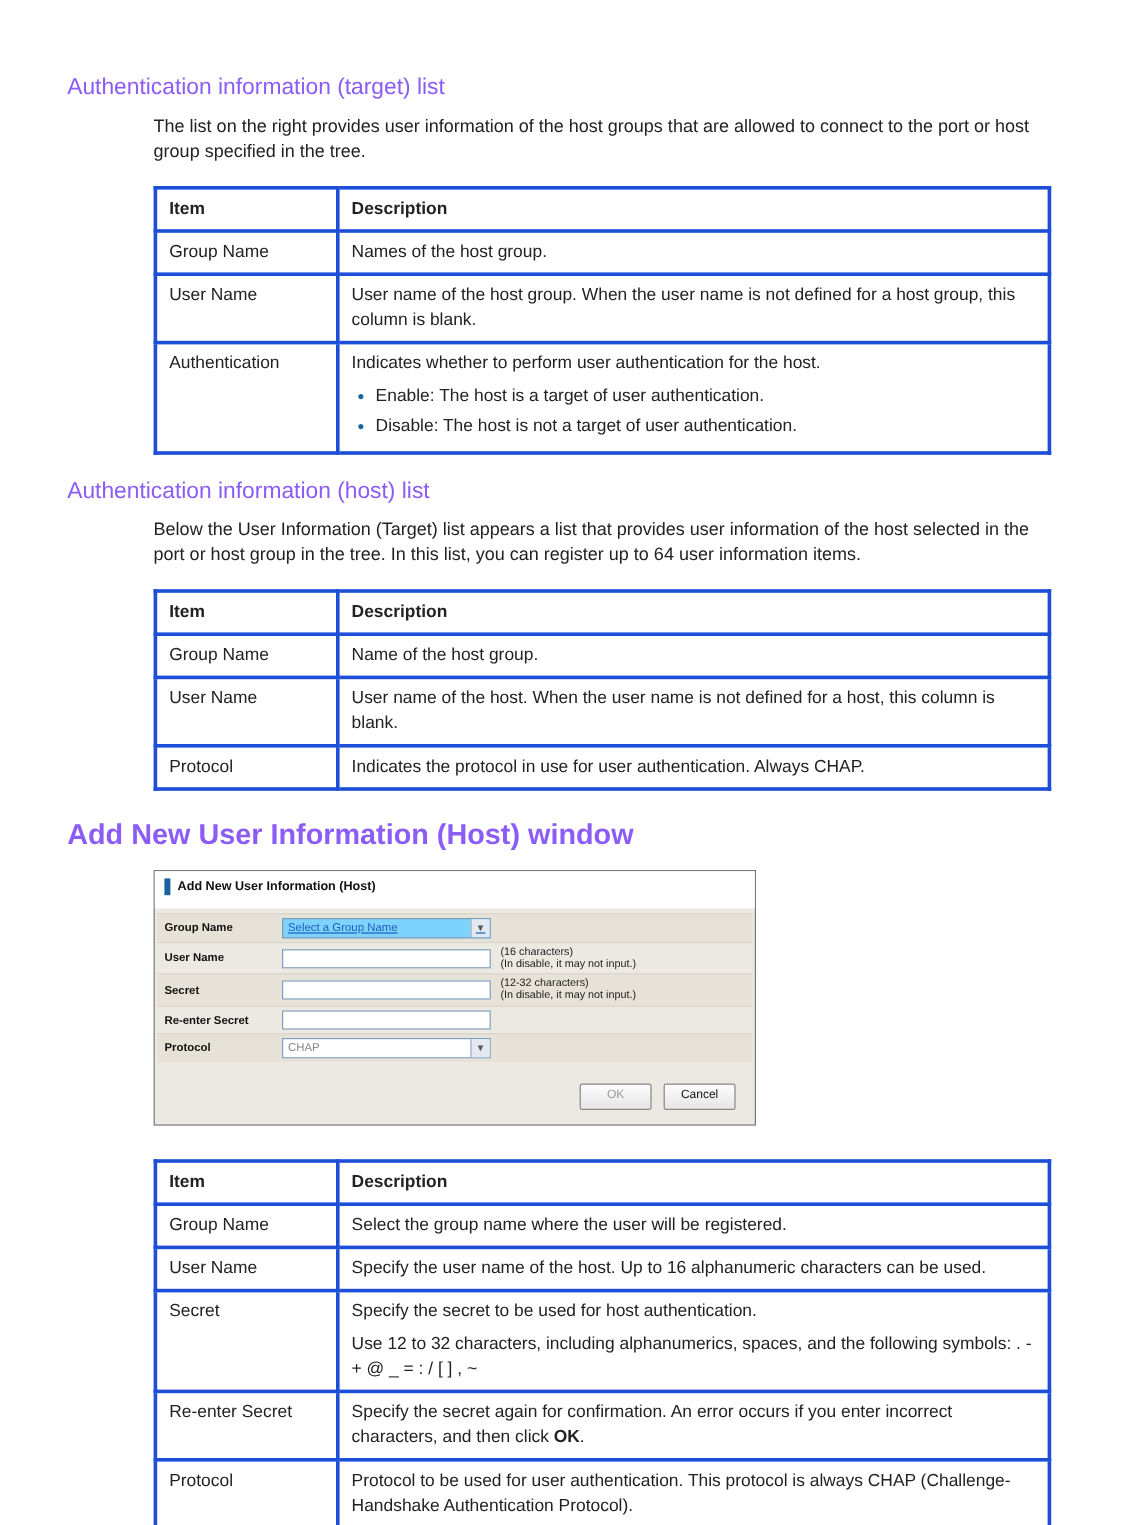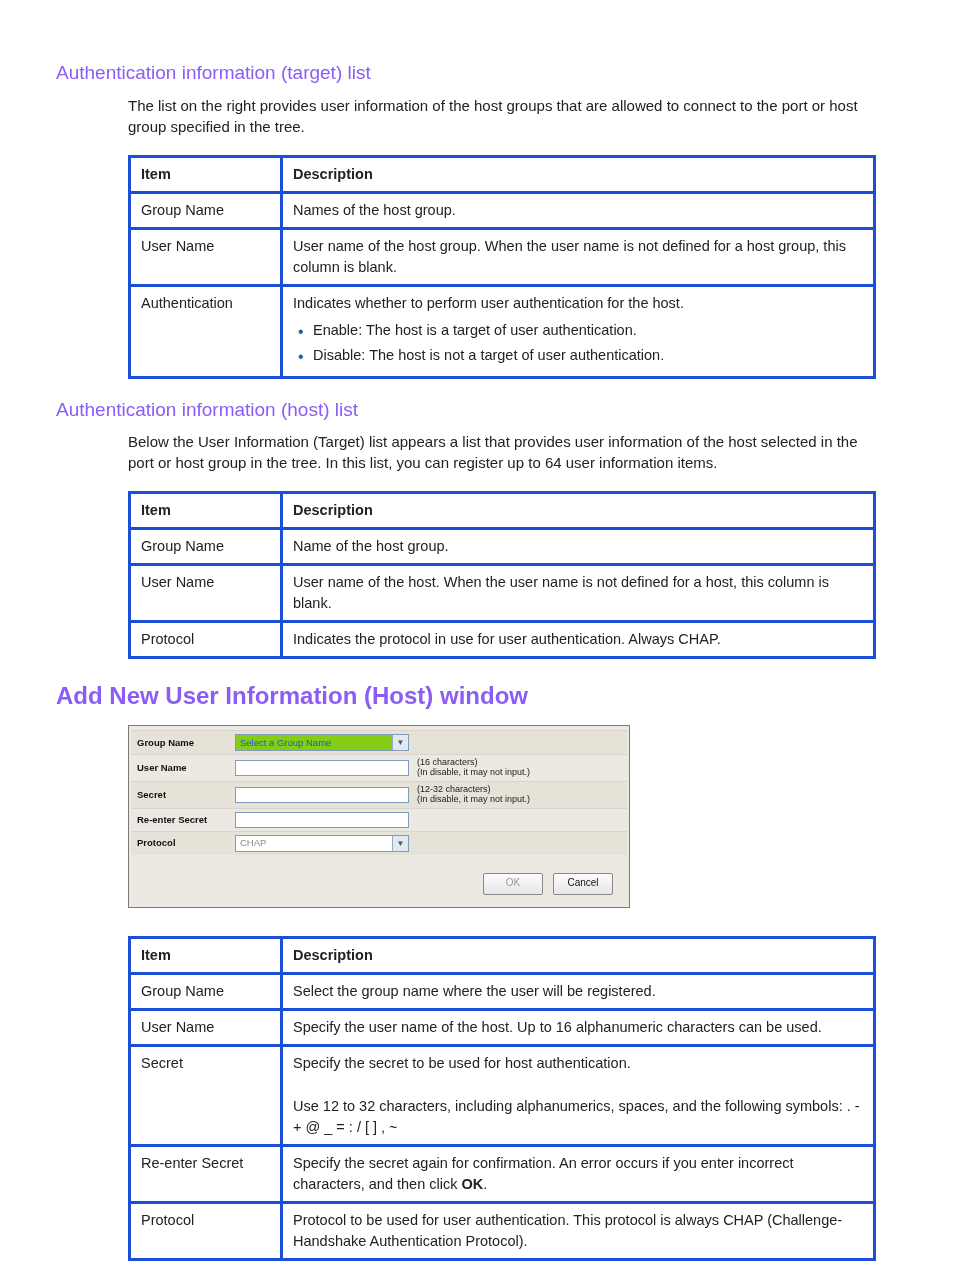--- a/index.html
+++ b/index.html
@@ -129,21 +129,21 @@
     font-size: 9.5px;
     border: 1px solid #7f9db9;
     display: flex;
     align-items: center;
     justify-content: space-between;
     padding-left: 4px;
     box-sizing: border-box;
     background: #fff;
   }
   .dselect.disabled { background:#ffffff; color:#888; }
-  .dselect.selected-text { color:#1a5fbf; background:#84cc16; }
+  .dselect.selected-text { color:#1a5fbf; background:#7dd3fc;text-decoration:underline; }
   .dselect .arrow {
     width: 15px;
     border-left: 1px solid #9aa8c7;
     background: #e3e9f2;
     color: #555;
     text-align: center;
     font-size: 8px;
     line-height: 15px;
     height: 100%;
   }
@@ -232,20 +232,24 @@
     <td>Protocol</td>
     <td>Indicates the protocol in use for user authentication. Always CHAP.</td>
   </tr>
 </tbody>
   </table>
 
 <h2 class="section">Add New User Information (Host) window</h2>
 
 <div class="dialog-wrap">
   <div class="dialog">
+    <div class="dialog-title">
+      <span class="accent"></span>
+      <span>Add New User Information (Host)</span>
+    </div>
     <div class="dialog-body">
       <div class="dialog-row">
         <div class="dlabel">Group Name</div>
         <div class="dfield">
           <div class="dselect selected-text">
             <span>Select a Group Name</span>
             <span class="arrow">▼</span>
           </div>
         </div>
       </div>
@@ -307,21 +311,21 @@
     <td>Select the group name where the user will be registered.</td>
   </tr>
   <tr>
     <td>User Name</td>
     <td>Specify the user name of the host. Up to 16 alphanumeric characters can be used.</td>
   </tr>
   <tr>
     <td>Secret</td>
     <td>
       <div>Specify the secret to be used for host authentication.</div>
-      <div style="margin-top:22px">Use 12 to 32 characters, including alphanumerics, spaces, and the following symbols: . - + @ _ = : / [ ] , ~</div>
+      <div style="margin-top:6px">Use 12 to 32 characters, including alphanumerics, spaces, and the following symbols: . - + @ _ = : / [ ] , ~</div>
     </td>
   </tr>
   <tr>
     <td>Re-enter Secret</td>
     <td>
       <span>Specify the secret again for confirmation. An error occurs if you enter incorrect characters, and then click </span><b>OK</b><span>.</span>
     </td>
   </tr>
   <tr>
     <td>Protocol</td>

